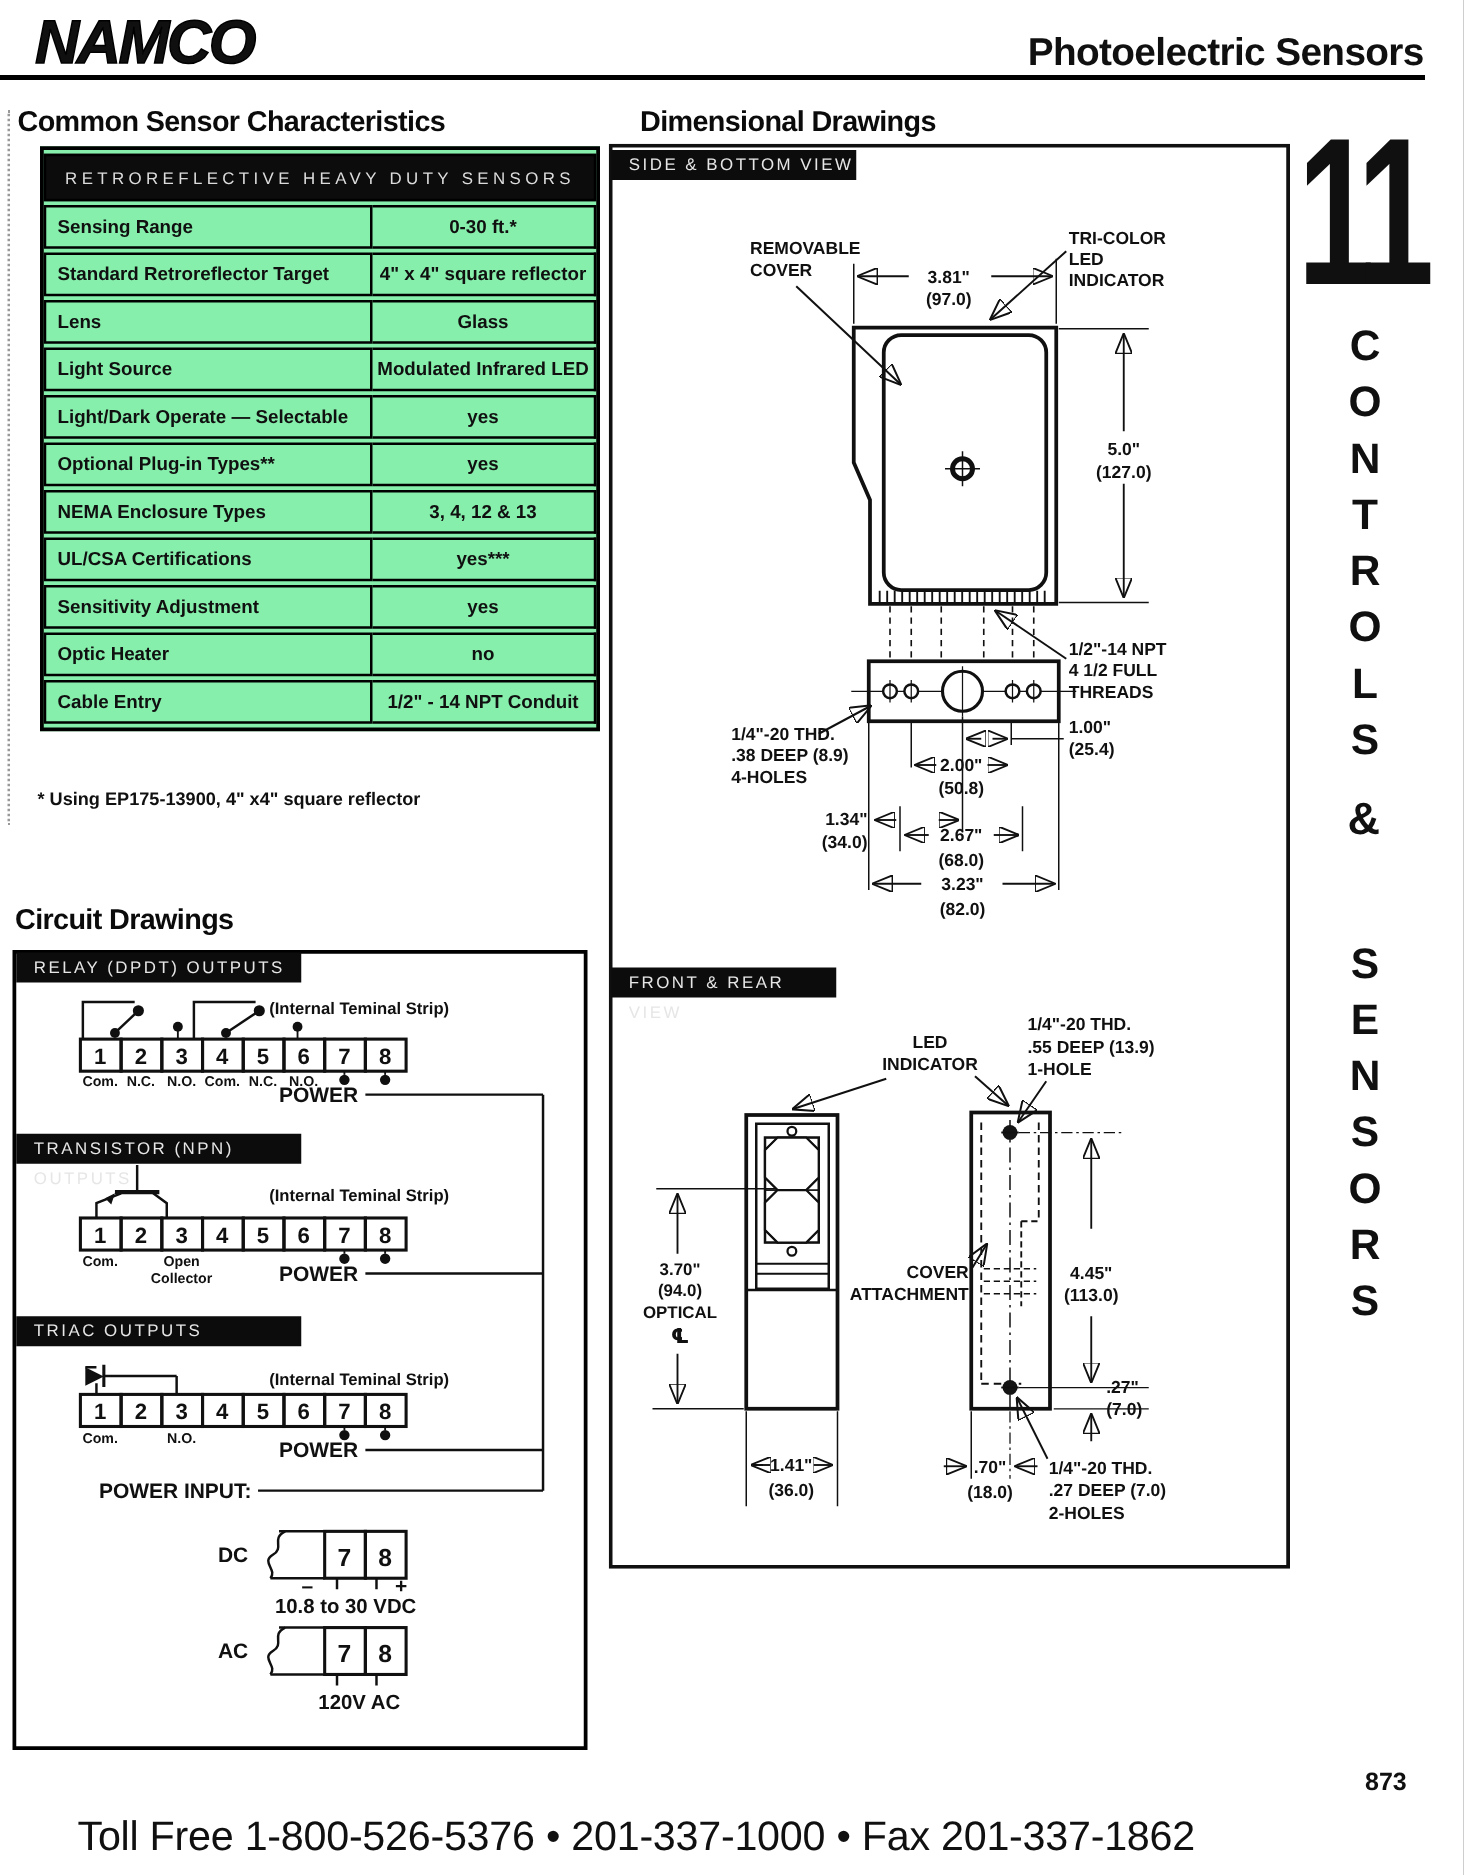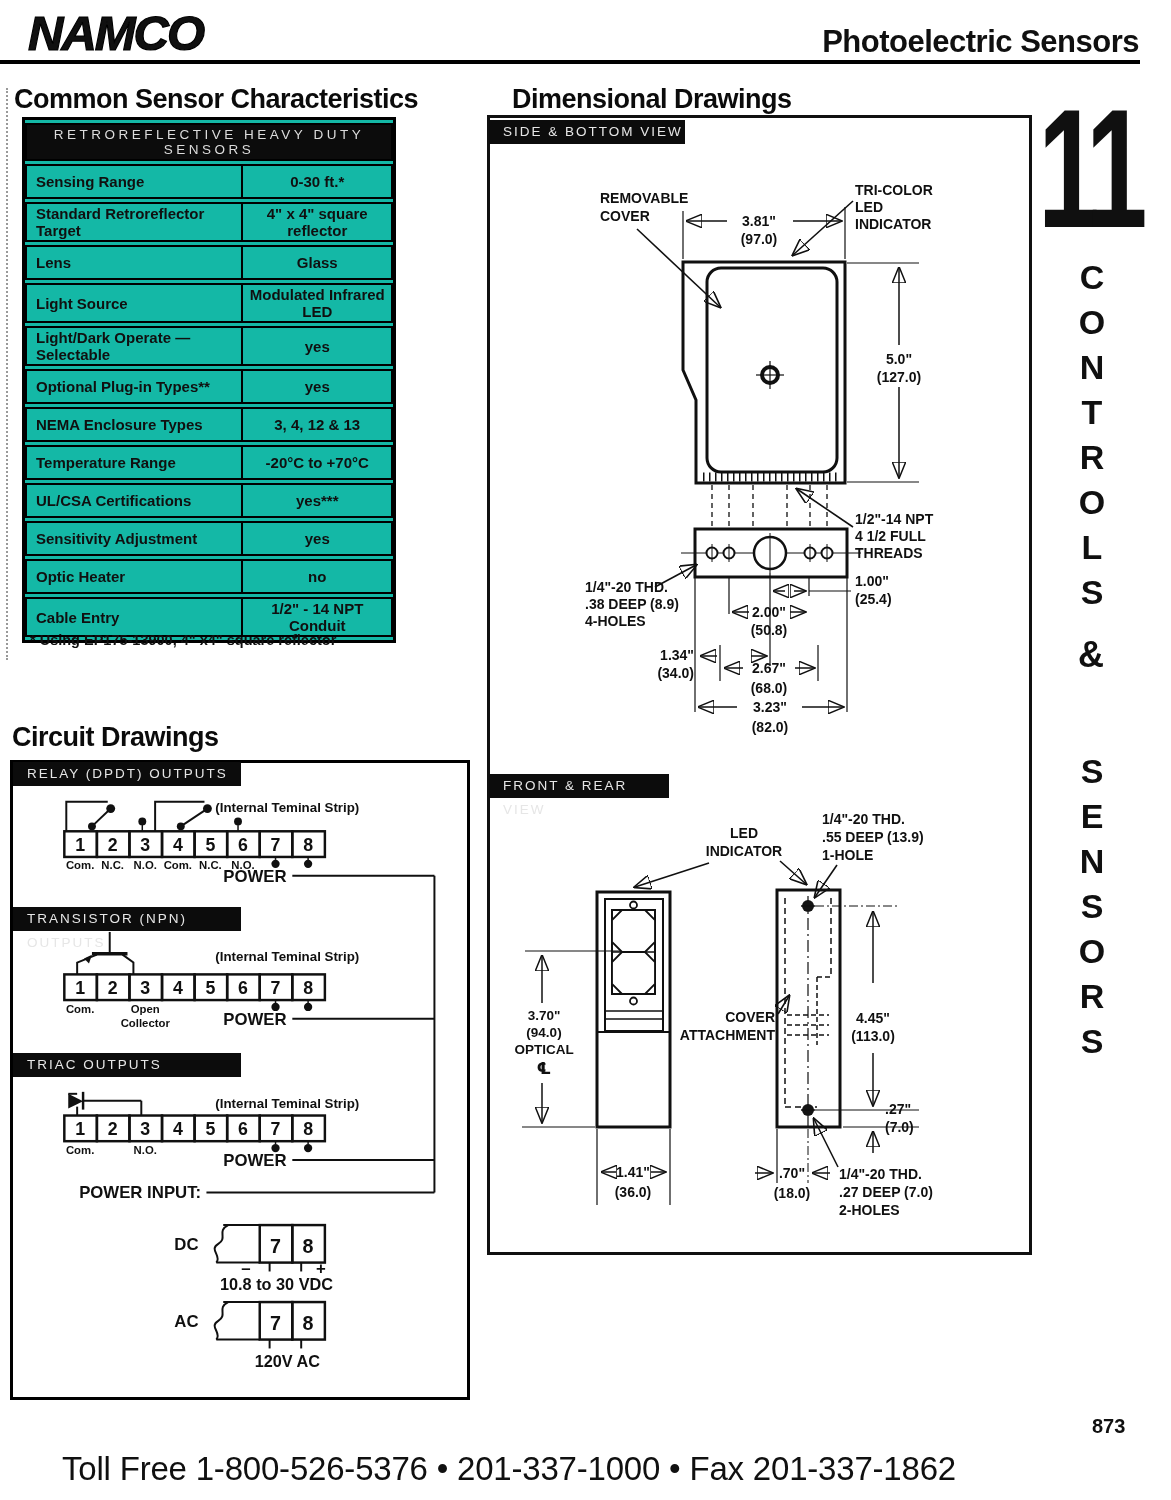--- a/index.html
+++ b/index.html
@@ -3,24 +3,24 @@
 <meta charset="utf-8">
 <style>
   html,body{margin:0;padding:0;background:#888;}
   .page{position:relative;width:1171px;height:1500px;background:#fff;overflow:hidden;
         font-family:"Liberation Sans",sans-serif;color:#101010;}
   .abs{position:absolute;}
   
   .page-title{position:absolute;top:24px;right:32px;font-size:31px;font-weight:bold;letter-spacing:-.5px;}
   .header-rule{position:absolute;left:0;top:60px;width:1140px;height:4px;background:#000;}
   
-  .h1{position:absolute;font-size:27px;font-weight:bold;letter-spacing:-.5px;color:#0b0b0b;}
-  
-  table.chars{position:absolute;left:22px;top:117px;width:374px;border:3px solid #000;
-              border-collapse:separate;border-spacing:0 3px;background:#14b8a6;}
+  .h1{position:absolute;font-size:23px;font-weight:bold;letter-spacing:-.5px;color:#0b0b0b;}
+  
+  table.chars{position:absolute;left:32px;top:117px;width:448px;border:3px solid #000;
+              border-collapse:separate;border-spacing:0 3px;background:#86efac;}
   table.chars th{background:#0c0c0c;color:#dcdcdc;font-weight:normal;font-size:13.5px;
                  letter-spacing:3.5px;height:32px;border:2px solid #000;}
   table.chars td{height:29px;font-size:15px;font-weight:bold;border:2px solid #000;}
   table.chars td.lbl{width:256px;padding-left:9px;}
   table.chars td.val{width:180px;text-align:center;border-left:none;}
   .footnote{position:absolute;left:30px;top:632px;font-size:14.5px;font-weight:bold;}
   
   .banner{position:absolute;background:#0c0c0c;color:#e6e6e6;font-size:13.5px;
           letter-spacing:2px;line-height:24px;height:24px;padding-left:14px;box-sizing:border-box;}
   
@@ -89,24 +89,20 @@
           <td class="lbl">Light/Dark Operate — Selectable</td>
           <td class="val">yes</td>
         </tr>
     <tr>
           <td class="lbl">Optional Plug-in Types**</td>
           <td class="val">yes</td>
         </tr>
     <tr>
           <td class="lbl">NEMA Enclosure Types</td>
           <td class="val">3, 4, 12 &amp; 13</td>
-        </tr>
-    <tr>
-          <td class="lbl">Temperature Range</td>
-          <td class="val">-20°C to +70°C</td>
         </tr>
     <tr>
           <td class="lbl">UL/CSA Certifications</td>
           <td class="val">yes***</td>
         </tr>
     <tr>
           <td class="lbl">Sensitivity Adjustment</td>
           <td class="val">yes</td>
         </tr>
     <tr>

